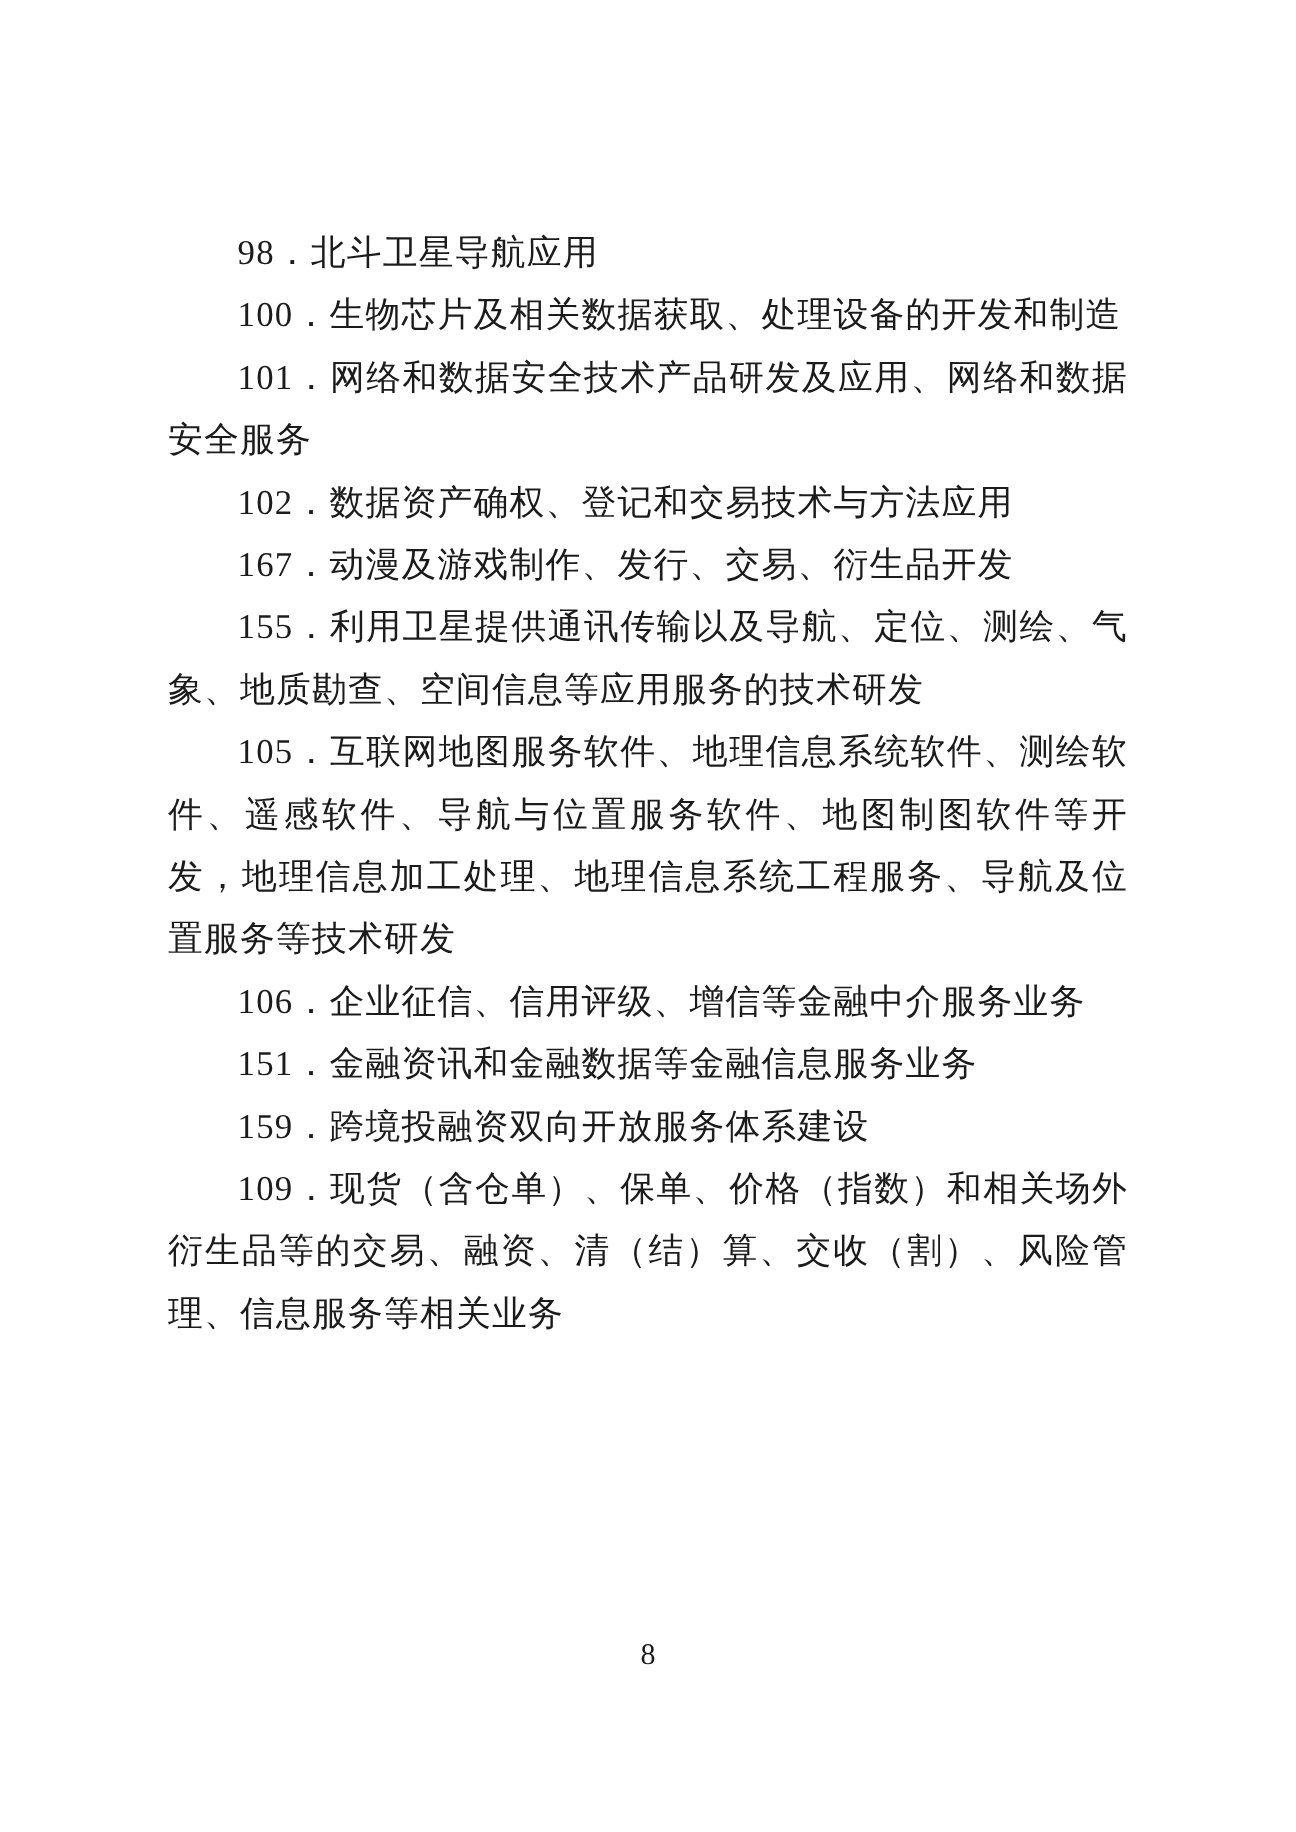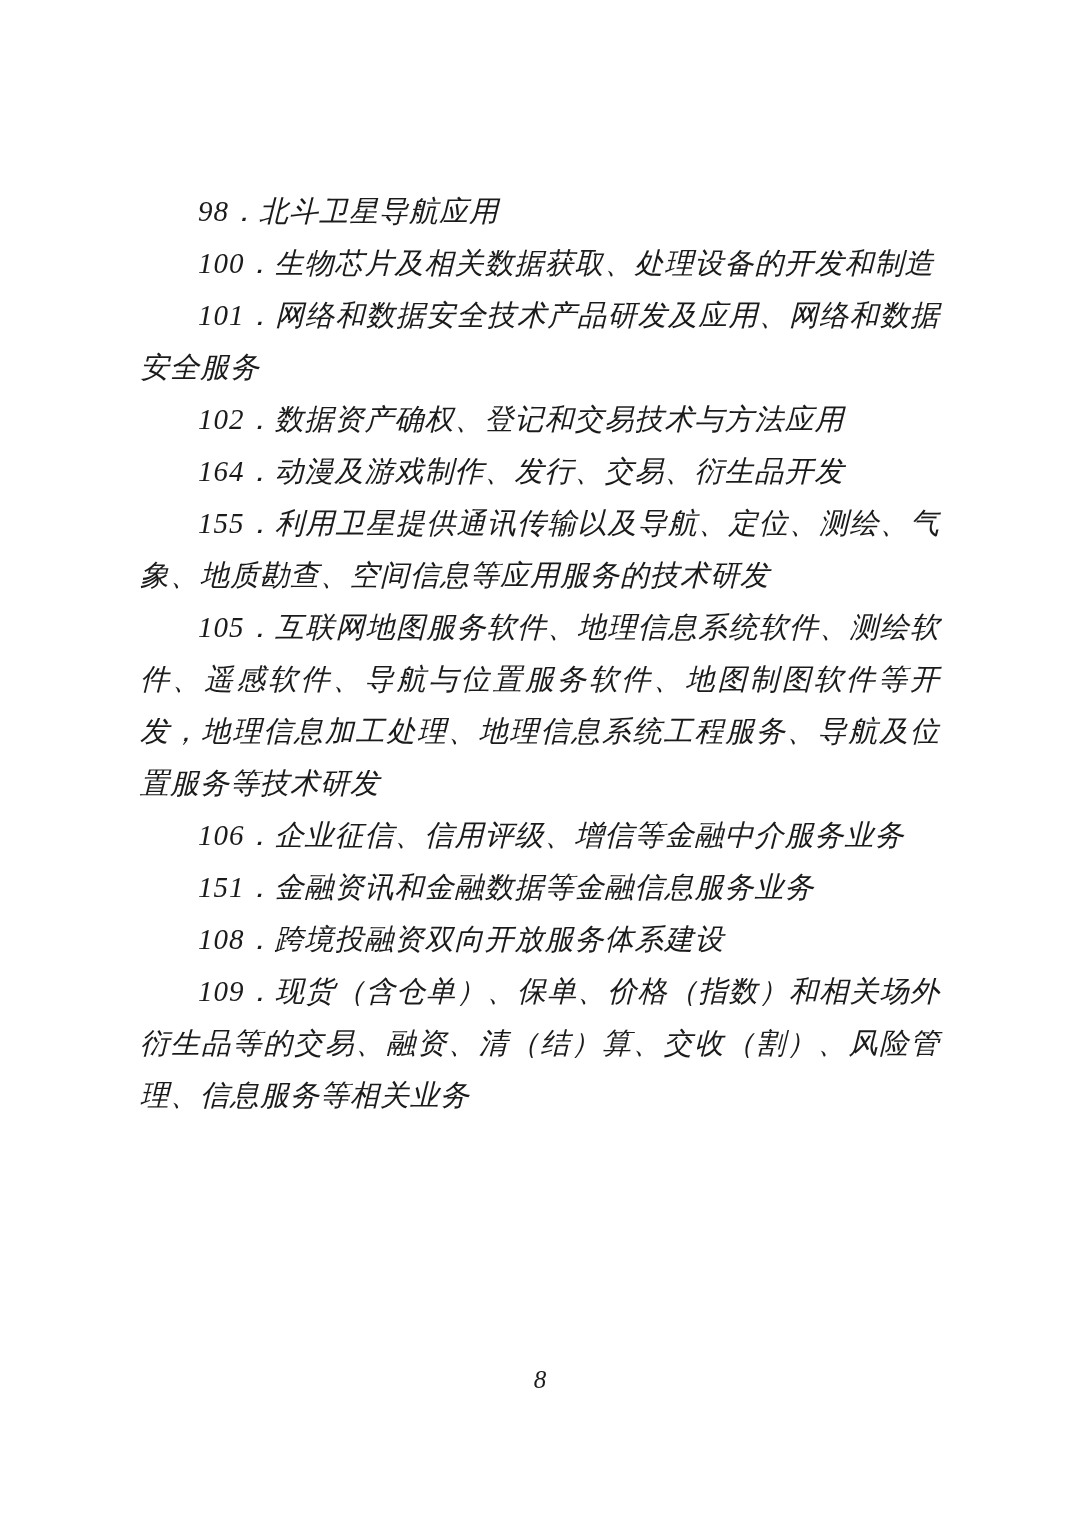--- a/index.html
+++ b/index.html
@@ -8,21 +8,20 @@
     background: #ffffff;
   }
   .page {
     position: relative;
     width: 1080px;
     height: 1442px;
     background: #ffffff;
     overflow: hidden;
     font-family: "Liberation Serif", "DejaVu Serif", serif;
     color: #1b1b1b;
-    font-style: italic;
   }
   .content {
     position: absolute;
     left: 140px;
     top: 185px;
     width: 800px;
     font-size: 29px;
     line-height: 52px;
     letter-spacing: 1px;
     text-align: justify;
@@ -51,24 +50,24 @@
 </style>
 </head>
 <body>
 
 <div class="page">
   <div class="content">
       <p class="para">98．北斗卫星导航应用</p>
       <p class="para">100．生物芯片及相关数据获取、处理设备的开发和制造</p>
       <p class="para">101．网络和数据安全技术产品研发及应用、网络和数据安全服务</p>
       <p class="para">102．数据资产确权、登记和交易技术与方法应用</p>
-      <p class="para">164．动漫及游戏制作、发行、交易、衍生品开发</p>
+      <p class="para">167．动漫及游戏制作、发行、交易、衍生品开发</p>
       <p class="para">155．利用卫星提供通讯传输以及导航、定位、测绘、气象、地质勘查、空间信息等应用服务的技术研发</p>
       <p class="para">105．互联网地图服务软件、地理信息系统软件、测绘软件、遥感软件、导航与位置服务软件、地图制图软件等开发，地理信息加工处理、地理信息系统工程服务、导航及位置服务等技术研发</p>
       <p class="para">106．企业征信、信用评级、增信等金融中介服务业务</p>
       <p class="para">151．金融资讯和金融数据等金融信息服务业务</p>
-      <p class="para">108．跨境投融资双向开放服务体系建设</p>
+      <p class="para">159．跨境投融资双向开放服务体系建设</p>
       <p class="para">109．现货（含仓单）、保单、价格（指数）和相关场外衍生品等的交易、融资、清（结）算、交收（割）、风险管理、信息服务等相关业务</p>
     </div>
   <div class="page-footer">
     <span class="page-number">8</span>
   </div>
 </div>
 
 </body></html>

